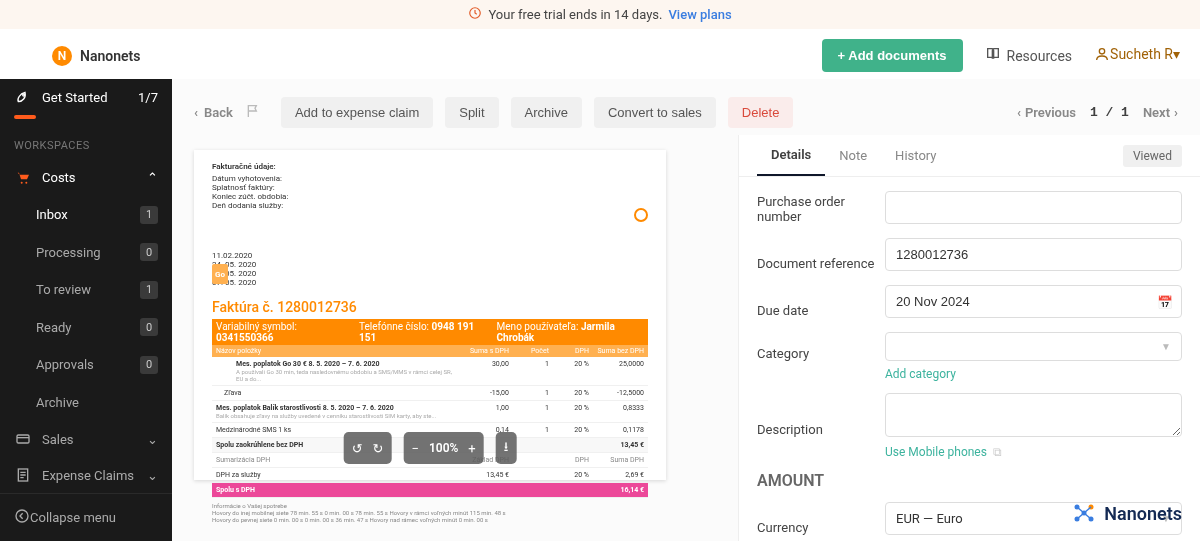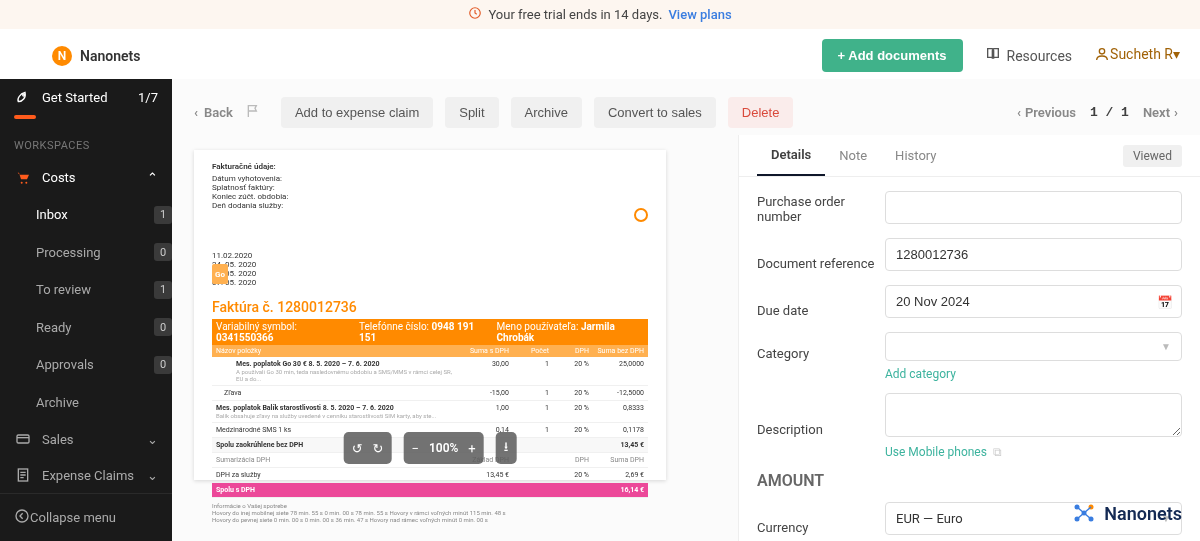--- a/index.html
+++ b/index.html
@@ -24,21 +24,21 @@
 .top-link { display: flex; align-items: center; gap: 6px; color: #555; font-size: 14px; cursor: pointer; }
 .top-user { display: flex; align-items: flex-start; gap: 0; color: #a16207; font-size: 14px; cursor: pointer; }
 
 
 .sidebar { position: absolute; left: 0; top: 79px; bottom: 0; width: 172px; background: #1a1a1a; color: #aaa; display: flex; flex-direction: column; font-size: 13px; }
 .sidebar-item { display: flex; align-items: center; padding: 10px 14px; gap: 10px; cursor: pointer; }
 .sidebar-item.get-started { color: #fff; text-align: center; }
 .sidebar-item .count { margin-left: auto; color: #fff; }
 .sidebar-progress { height: 4px; background: #ff5b1c; width: 22px; margin: 0 14px 12px; border-radius: 2px; }
 .sidebar-heading { padding: 8px 14px; font-size: 11px; color: #777; letter-spacing: 0.5px; }
-.sidebar-sub { padding-left: 36px; display: flex; align-items: center; height: 38px; cursor: pointer; }
+.sidebar-sub { padding-left: 36px; padding-right: 14px; display: flex; align-items: center; height: 38px; cursor: pointer; }
 .sidebar-sub.active { color: #fff; }
 .badge { margin-left: auto; min-width: 18px; height: 18px; border-radius: 3px; background: #3a3a3a; color: #ccc; font-size: 11px; display: flex; align-items: center; justify-content: center; padding: 0 5px; }
 .sidebar-collapse { margin-top: auto; padding: 14px; display: flex; align-items: center; cursor: pointer; border-top: 1px solid #2a2a2a; }
 .chevron { margin-left: auto; }
 .sidebar-icon { width: 18px; display: flex; justify-content: center; }
 
 
 .action-bar { position: absolute; left: 172px; right: 0; top: 79px; padding: 18px 22px; display: flex; align-items: center; gap: 12px; background: #fbfbfb; border-bottom: 1px solid #eee; }
 .back-link { display: flex; align-items: center; gap: 6px; color: #888; cursor: pointer; font-weight: 600; }
 .flag-icon { color: #bbb; margin-right: 8px; }

